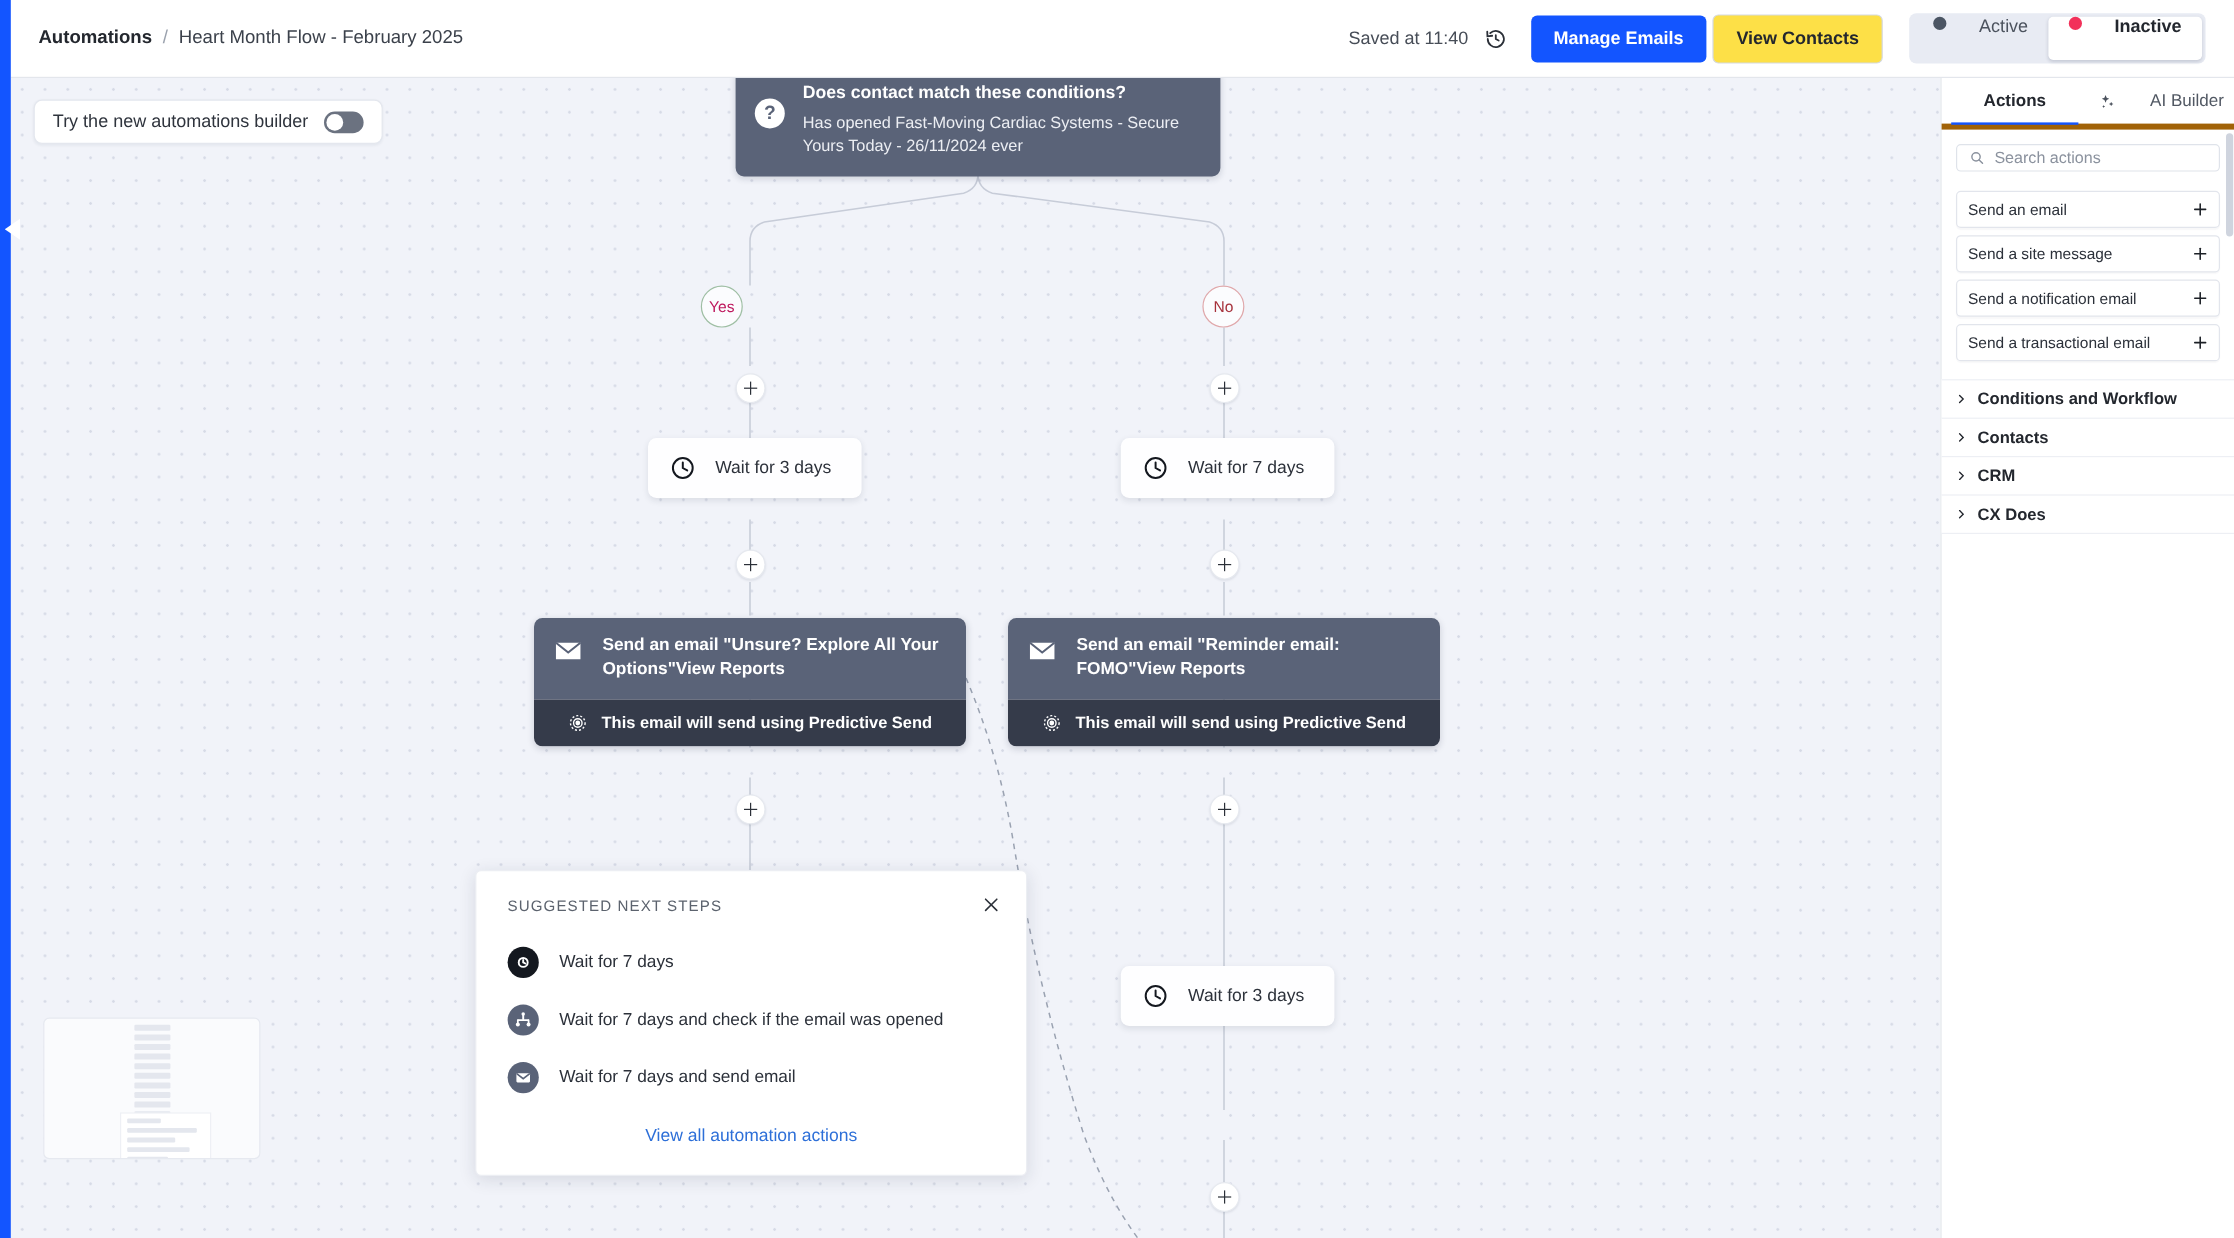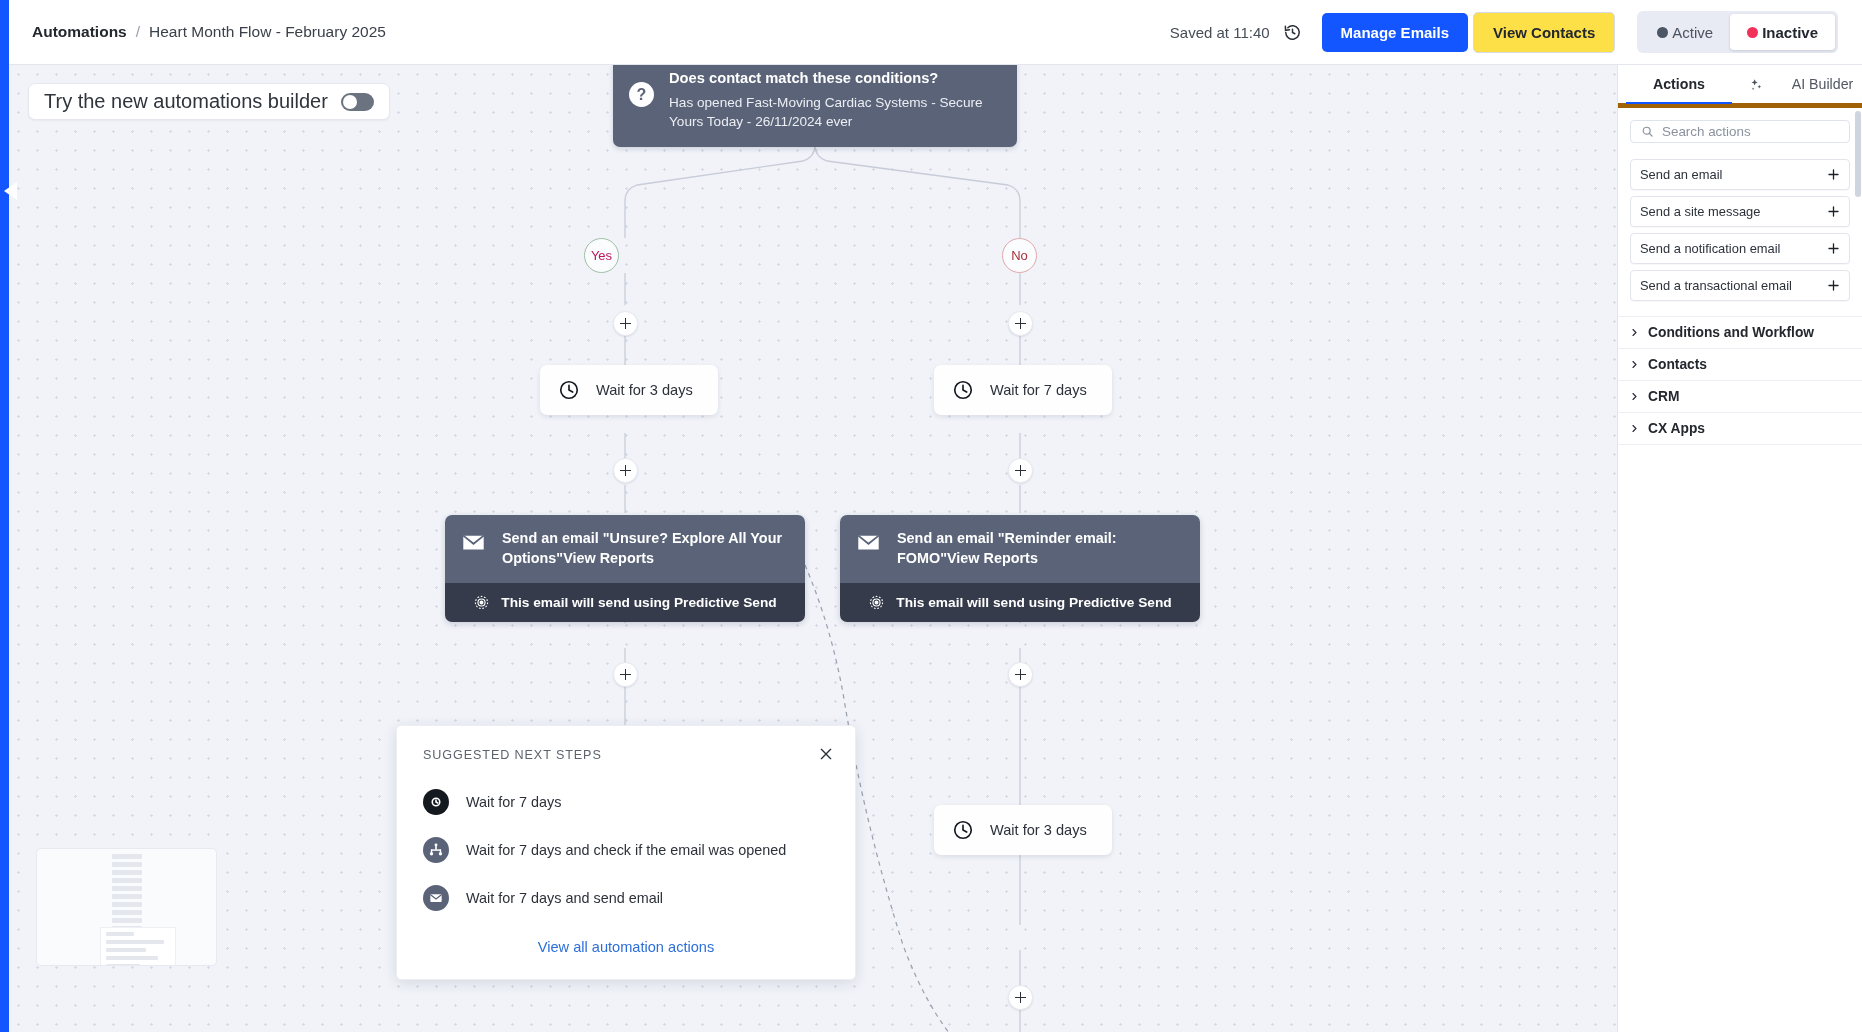--- a/index.html
+++ b/index.html
@@ -48,21 +48,21 @@
     margin-left: 5px;
     background: #fde047; color: #23272e; font-size: 15px; font-weight: bold;
     border: 1px solid #d5d9e0; border-radius: 5px; padding: 11px 19px; cursor: pointer;
     font-family: "Liberation Sans", sans-serif;
   }
   #status-toggle {
     margin-left: 22px; display: flex; align-items: center;
     background: #e8ebf3; border-radius: 6px; padding: 3px; height: 42px;
   }
   .status-seg {
-    display: flex; align-items: center; gap: 4px;
+    display: flex; gap: 27px;
     padding: 0 17px; height: 36px; border-radius: 4px;
     font-size: 15px; cursor: pointer; white-space: nowrap;
   }
   .status-seg.off { color: #4c535e; }
   .status-seg.on { background: #fff; color: #23272e; font-weight: bold;
                    box-shadow: 0 1px 3px rgba(20,30,60,.16); }
   .status-dot { width: 11px; height: 11px; border-radius: 50%; display: block; }
 
   
   #canvas {
@@ -72,21 +72,21 @@
     background-size: 19px 19px;
     overflow: hidden;
   }
 
   #builder-toggle {
     position: absolute; left: 19px; top: 18px;
     background: #fff; border: 1px solid #e4e7ee; border-radius: 7px;
     height: 37px; display: flex; align-items: center; padding: 0 15px; gap: 13px;
     box-shadow: 0 1px 2px rgba(20,30,60,.05); cursor: pointer; z-index: 20;
   }
-  #builder-toggle .bt-label { font-size: 20px; color: #2f343d; }
+  #builder-toggle .bt-label { font-size: 15px; color: #2f343d; }
   .switch {
     width: 33px; height: 18px; border-radius: 10px; background: #6b7280;
     position: relative; flex: none;
   }
   .switch .knob {
     position: absolute; left: 2px; top: 2px; width: 14px; height: 14px;
     border-radius: 50%; background: #fff;
   }
 
   
@@ -565,18 +565,18 @@
   <div class="rp-group-head">
     <svg class="cursor-chev" viewBox="0 0 24 24" fill="none" stroke="#23272e" stroke-width="3" stroke-linecap="round">
       <polyline points="8,4 16,12 8,20"></polyline>
     </svg>
     <span>CRM</span>
   </div>
   <div class="rp-group-head">
     <svg class="cursor-chev" viewBox="0 0 24 24" fill="none" stroke="#23272e" stroke-width="3" stroke-linecap="round">
       <polyline points="8,4 16,12 8,20"></polyline>
     </svg>
-    <span>CX Apps</span>
+    <span>CX Does</span>
   </div>
   <div style="border-top:1px solid #edeff4"></div>
 
   <div id="rp-scrollbar"></div>
 </div>
 
 </body></html>

